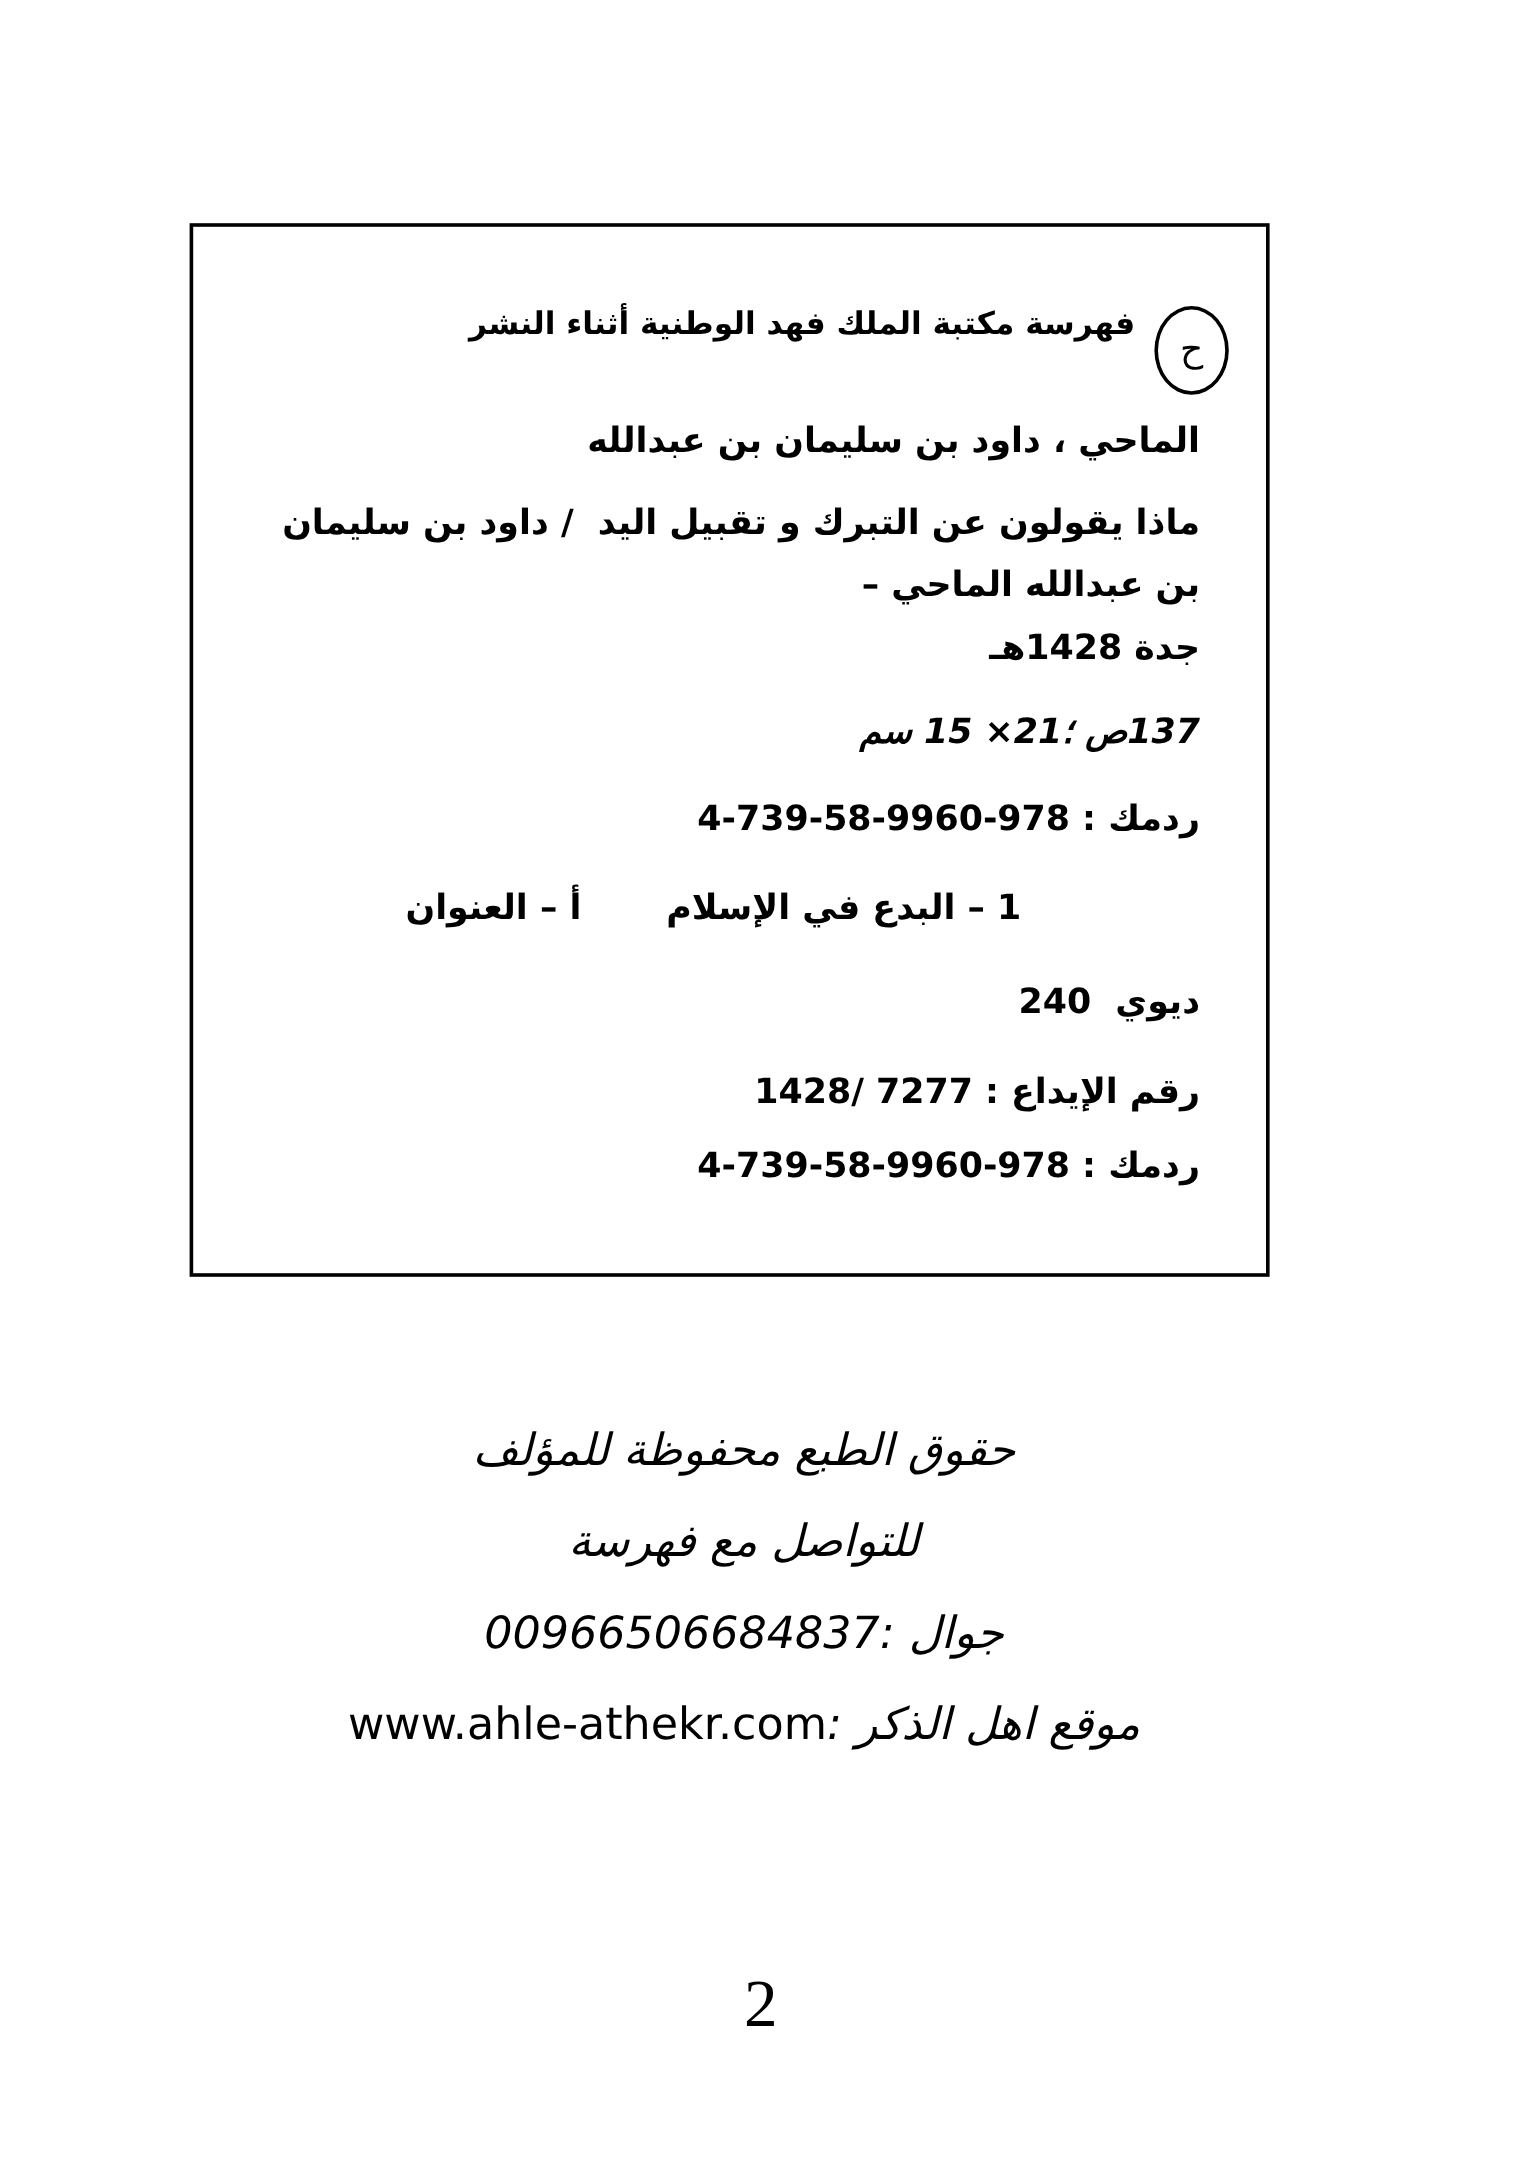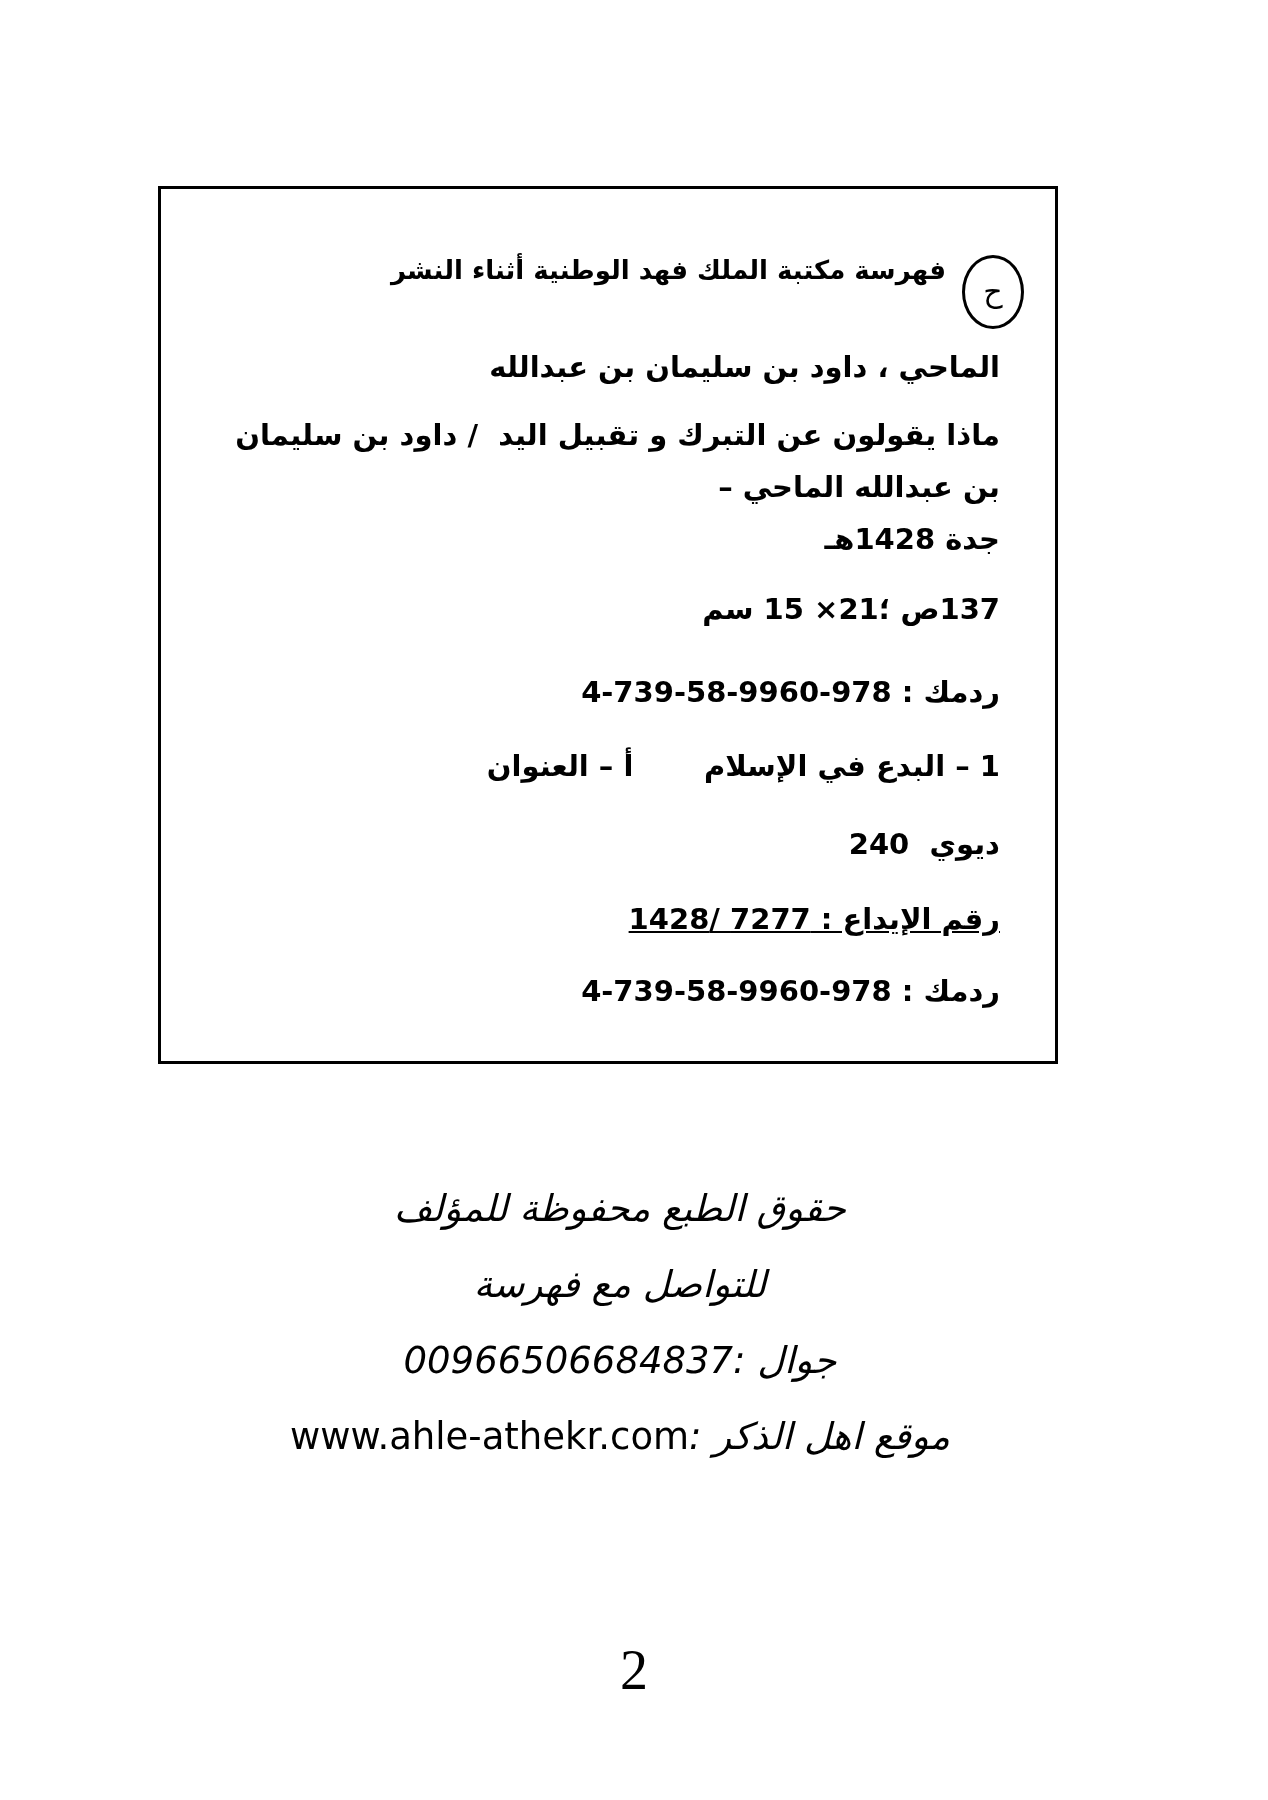--- a/index.html
+++ b/index.html
@@ -43,25 +43,25 @@
     justify-content: center;
     font-size: 30px;
     font-weight: normal;
     line-height: 1;
   }
   .l-author-year   { margin-left: 0; padding-right: 60px; margin-bottom: 50px; }
   .l-heading       { font-size: 26px; line-height: 52px; padding-right: 54px; margin-bottom: 48px; }
   .l-author-entry  { margin-bottom: 19px; }
   .l-title         { line-height: 52px; text-align: right; }
   .l-place-year    { line-height: 52px; margin-bottom: 21px; }
-  .l-physical      { margin-bottom: 37px; }
+  .l-physical      { margin-bottom: 27px; font-style: italic; }
   .l-isbn1         { margin-bottom: 28px; }
-  .l-subject       { margin-bottom: 32px; }
+  .l-subject       { margin-bottom: 32px; text-align: center; }
   .l-dewey         { margin-bottom: 29px; }
-  .l-deposit       { margin-bottom: 26px; text-decoration: underline; }
+  .l-deposit       { margin-bottom: 16px; }
 
   
   .footer {
     position: absolute;
     top: 1185px;
     left: 0;
     width: 1240px;
     direction: rtl;
     text-align: center;
     font-family: "DejaVu Sans", sans-serif;

